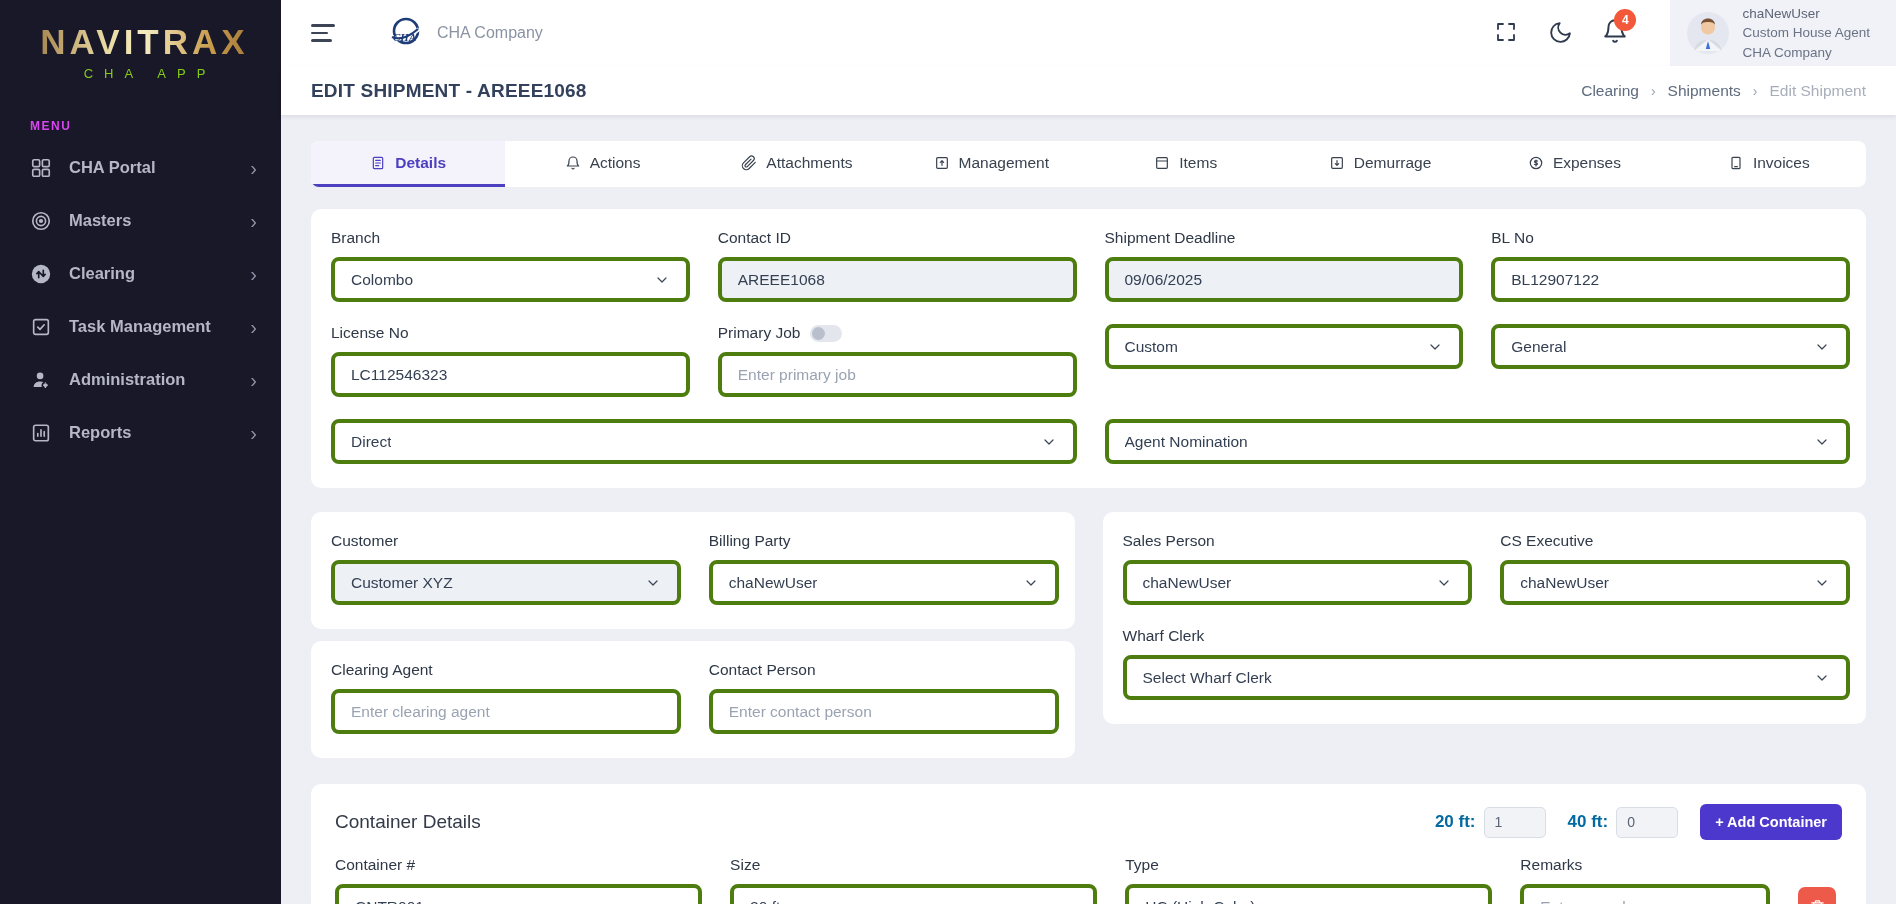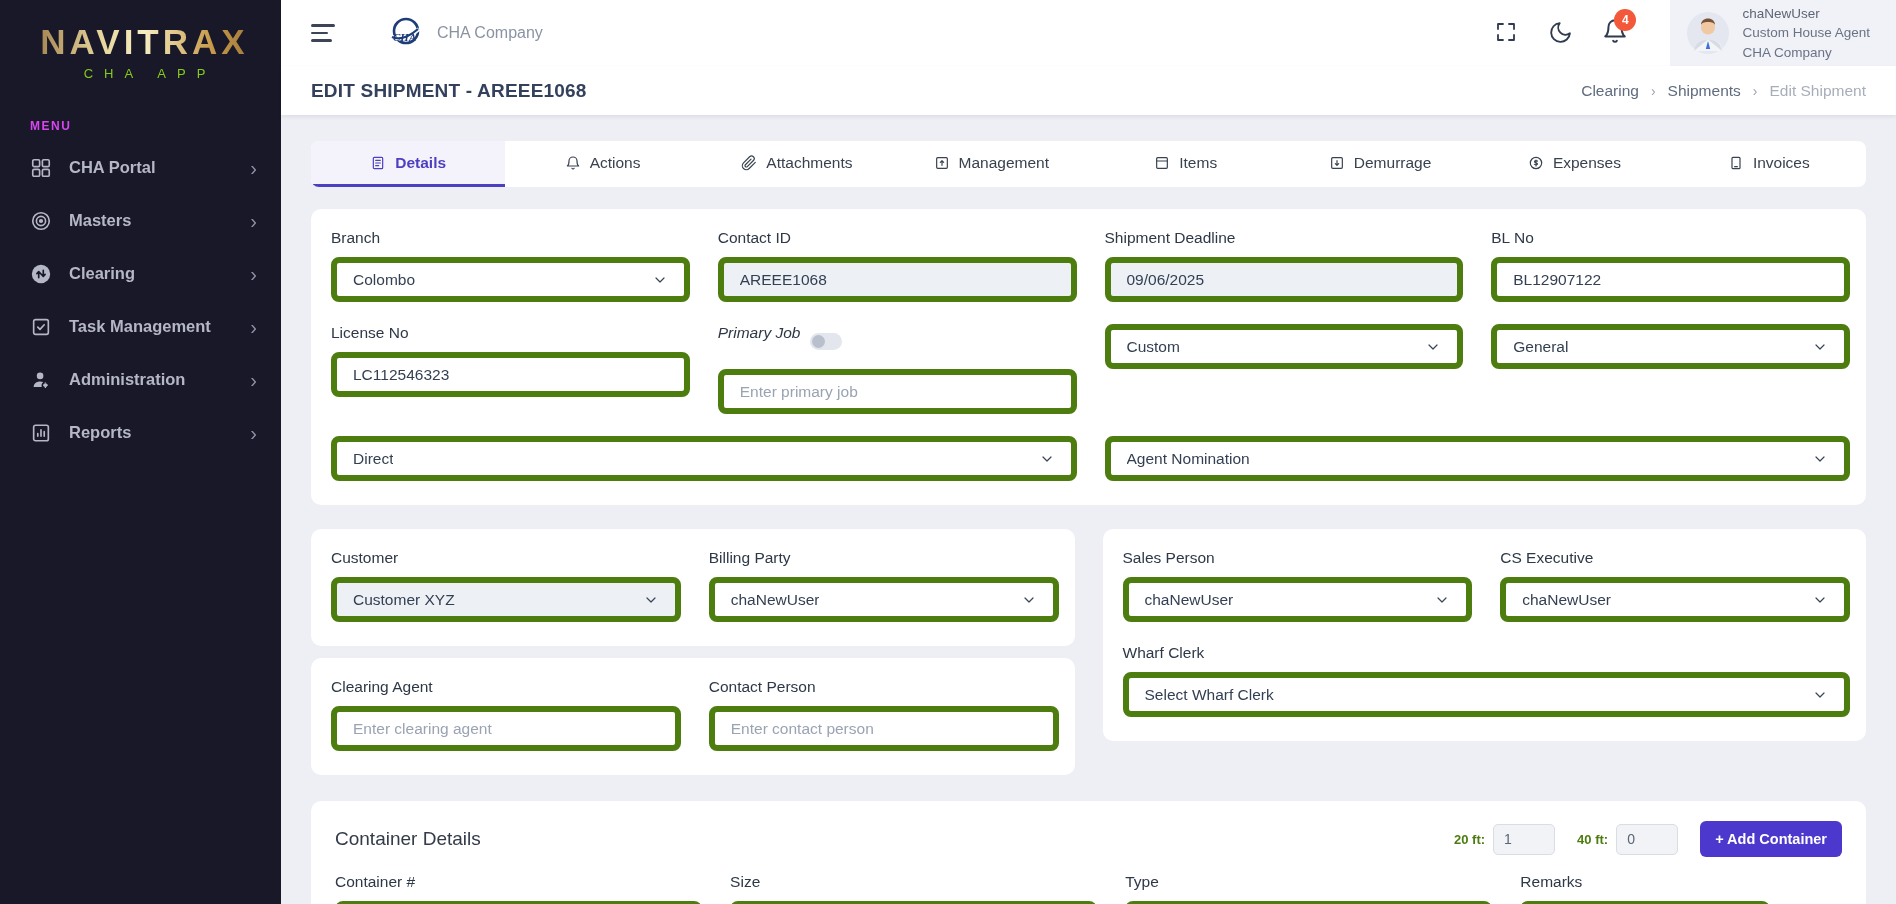--- a/index.html
+++ b/index.html
@@ -55,39 +55,39 @@
   .tab.active { background:#f4f3fb; color:#4c3fc0; border-bottom-color:#4c3fc0; font-weight:600; }
 
   
   .card { background:#fff; border-radius:10px; padding:20px 16px 24px 20px; }
   .form-card { margin-top:22px; }
   .grid4 { display:grid; grid-template-columns:repeat(4,1fr); column-gap:28px; row-gap:22px; }
   .grid2 { display:grid; grid-template-columns:1fr 1fr; column-gap:28px; row-gap:22px; }
   .span2 { grid-column:span 2; }
   .flabel { display:block; font-size:15.5px; font-weight:500; color:#2e3847; margin-bottom:10px; }
   .label-row { display:flex; align-items:center; gap:10px; margin-bottom:10px; }
-  .label-row .flabel { margin-bottom:17px;font-style:italic; }
-  .finput, .select { width:100%; height:45px; border:6px solid #4d7c0f; border-radius:8px; background:#fff;
+  .label-row .flabel { margin-bottom:0; }
+  .finput, .select { width:100%; height:45px; border:4px solid #4d7c0f; border-radius:8px; background:#fff;
     font-size:15.5px; color:#333f52; padding:0 16px; font-family:"Liberation Sans",sans-serif; }
   .finput::placeholder { color:#9aa3b2; }
   .finput.disabled, .select.disabled { background:#edf0f5; }
   .select { display:flex; align-items:center; justify-content:space-between; cursor:pointer; gap:10px; }
   .select span { white-space:nowrap; overflow:hidden; text-overflow:ellipsis; }
   .select svg { width:16px; height:16px; color:#3a4656; flex:0 0 16px; }
   .toggle { width:32px; height:17px; border-radius:9px; background:#e3e6ed; position:relative; cursor:pointer; display:inline-block; }
   .toggle::after { content:""; position:absolute; left:2px; top:2px; width:13px; height:13px; border-radius:50%; background:#b9bfcc; }
 
   .two-col { margin-top:24px; display:grid; grid-template-columns:1fr 1fr; column-gap:28px; align-items:start; }
   .stack { display:flex; flex-direction:column; gap:12px; }
 
   
   .container-card { margin-top:26px; padding:20px 24px 24px 24px; }
   .cc-head { display:flex; align-items:center; }
   .cc-title { font-size:19px; font-weight:500; color:#333b49; flex:1; }
-  .cc-count-label { font-size:13px; font-weight:700; color:#4d7c0f; margin-right:8px; }
+  .cc-count-label { font-size:17px; font-weight:700; color:#0369a1; margin-right:8px; }
   .cc-count-input { width:62px; height:31px; background:#f1f3f7; border:1px solid #d8dde6; border-radius:5px;
     font-size:14px; color:#5a6474; padding:0 10px; margin-right:22px; font-family:"Liberation Sans",sans-serif; }
   .add-btn { background:#4c38cc; color:#fff; border:none; border-radius:6px; font-size:14.5px; font-weight:600;
     padding:10px 15px; cursor:pointer; font-family:"Liberation Sans",sans-serif; }
   .cc-row { margin-top:16px; display:grid; grid-template-columns:1fr 1fr 1fr 0.68fr 44px; column-gap:28px; align-items:end; }
   .trash-btn { width:38px; height:38px; background:#ee5a4a; border:none; border-radius:7px; cursor:pointer;
     display:flex; align-items:center; justify-content:center; margin-bottom:4px; }
   .trash-btn svg { width:17px; height:17px; color:#fff; }
 
   svg.stroked { fill:none; stroke:currentColor; stroke-width:1.8; stroke-linecap:round; stroke-linejoin:round; }

